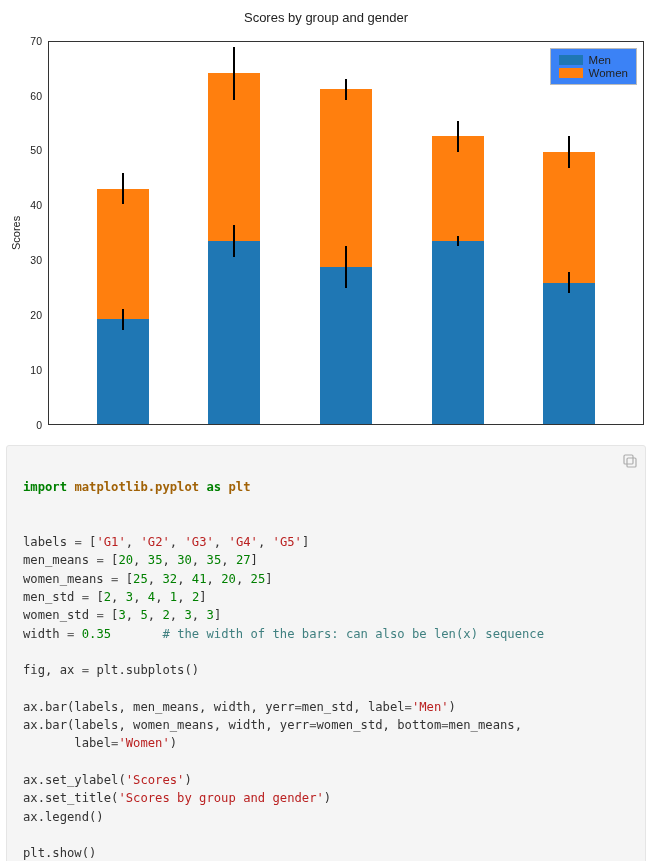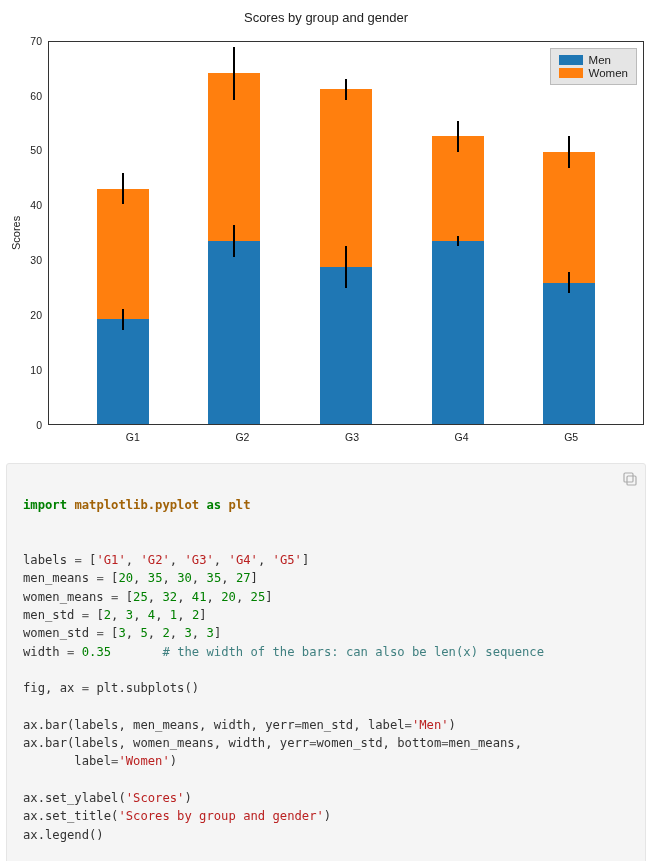--- a/index.html
+++ b/index.html
@@ -81,21 +81,21 @@
       position: absolute;
       left: 50%;
       width: 2px;
       background: #000;
       transform: translateX(-50%);
     }
     .legend {
       position: absolute;
       top: 6px;
       right: 6px;
-      background: #e5e5e5;
+      background: #3b82f6;
       border: 1px solid #bbb;
       padding: 4px 8px;
       font-size: 11.5px;
       color: #222;
     }
     .legend-row { display: flex; align-items: center; gap: 6px; margin: 1px 0; }
     .legend-swatch { width: 24px; height: 10px; }
     .sw-m { background: #1f77b4; }
     .sw-w { background: #ff7f0e; }
     .x-axis {
@@ -193,27 +193,20 @@
           <div class="legend-swatch sw-m"></div>
           <span>Men</span>
         </div>
         <div class="legend-row">
           <div class="legend-swatch sw-w"></div>
           <span>Women</span>
         </div>
       </div>
     </div>
   </div>
-  <div class="x-axis">
-    <div class="x-tick">G1</div>
-    <div class="x-tick">G2</div>
-    <div class="x-tick">G3</div>
-    <div class="x-tick">G4</div>
-    <div class="x-tick">G5</div>
-  </div>
 </div>
 
 <div class="code-block">
 <svg class="copy-icon" viewBox="0 0 24 24" fill="none" stroke="#555" stroke-width="1.6">
       <rect x="8" y="8" width="12" height="12" rx="1.5"></rect>
       <rect x="4" y="4" width="12" height="12" rx="1.5"></rect>
     </svg><span class="tok-kw">import</span> <span class="tok-mod">matplotlib.pyplot</span> <span class="tok-kw">as</span> <span class="tok-mod">plt</span>
 
 
 <span>labels</span> <span class="tok-op">=</span> [<span class="tok-str">'G1'</span>, <span class="tok-str">'G2'</span>, <span class="tok-str">'G3'</span>, <span class="tok-str">'G4'</span>, <span class="tok-str">'G5'</span>]

